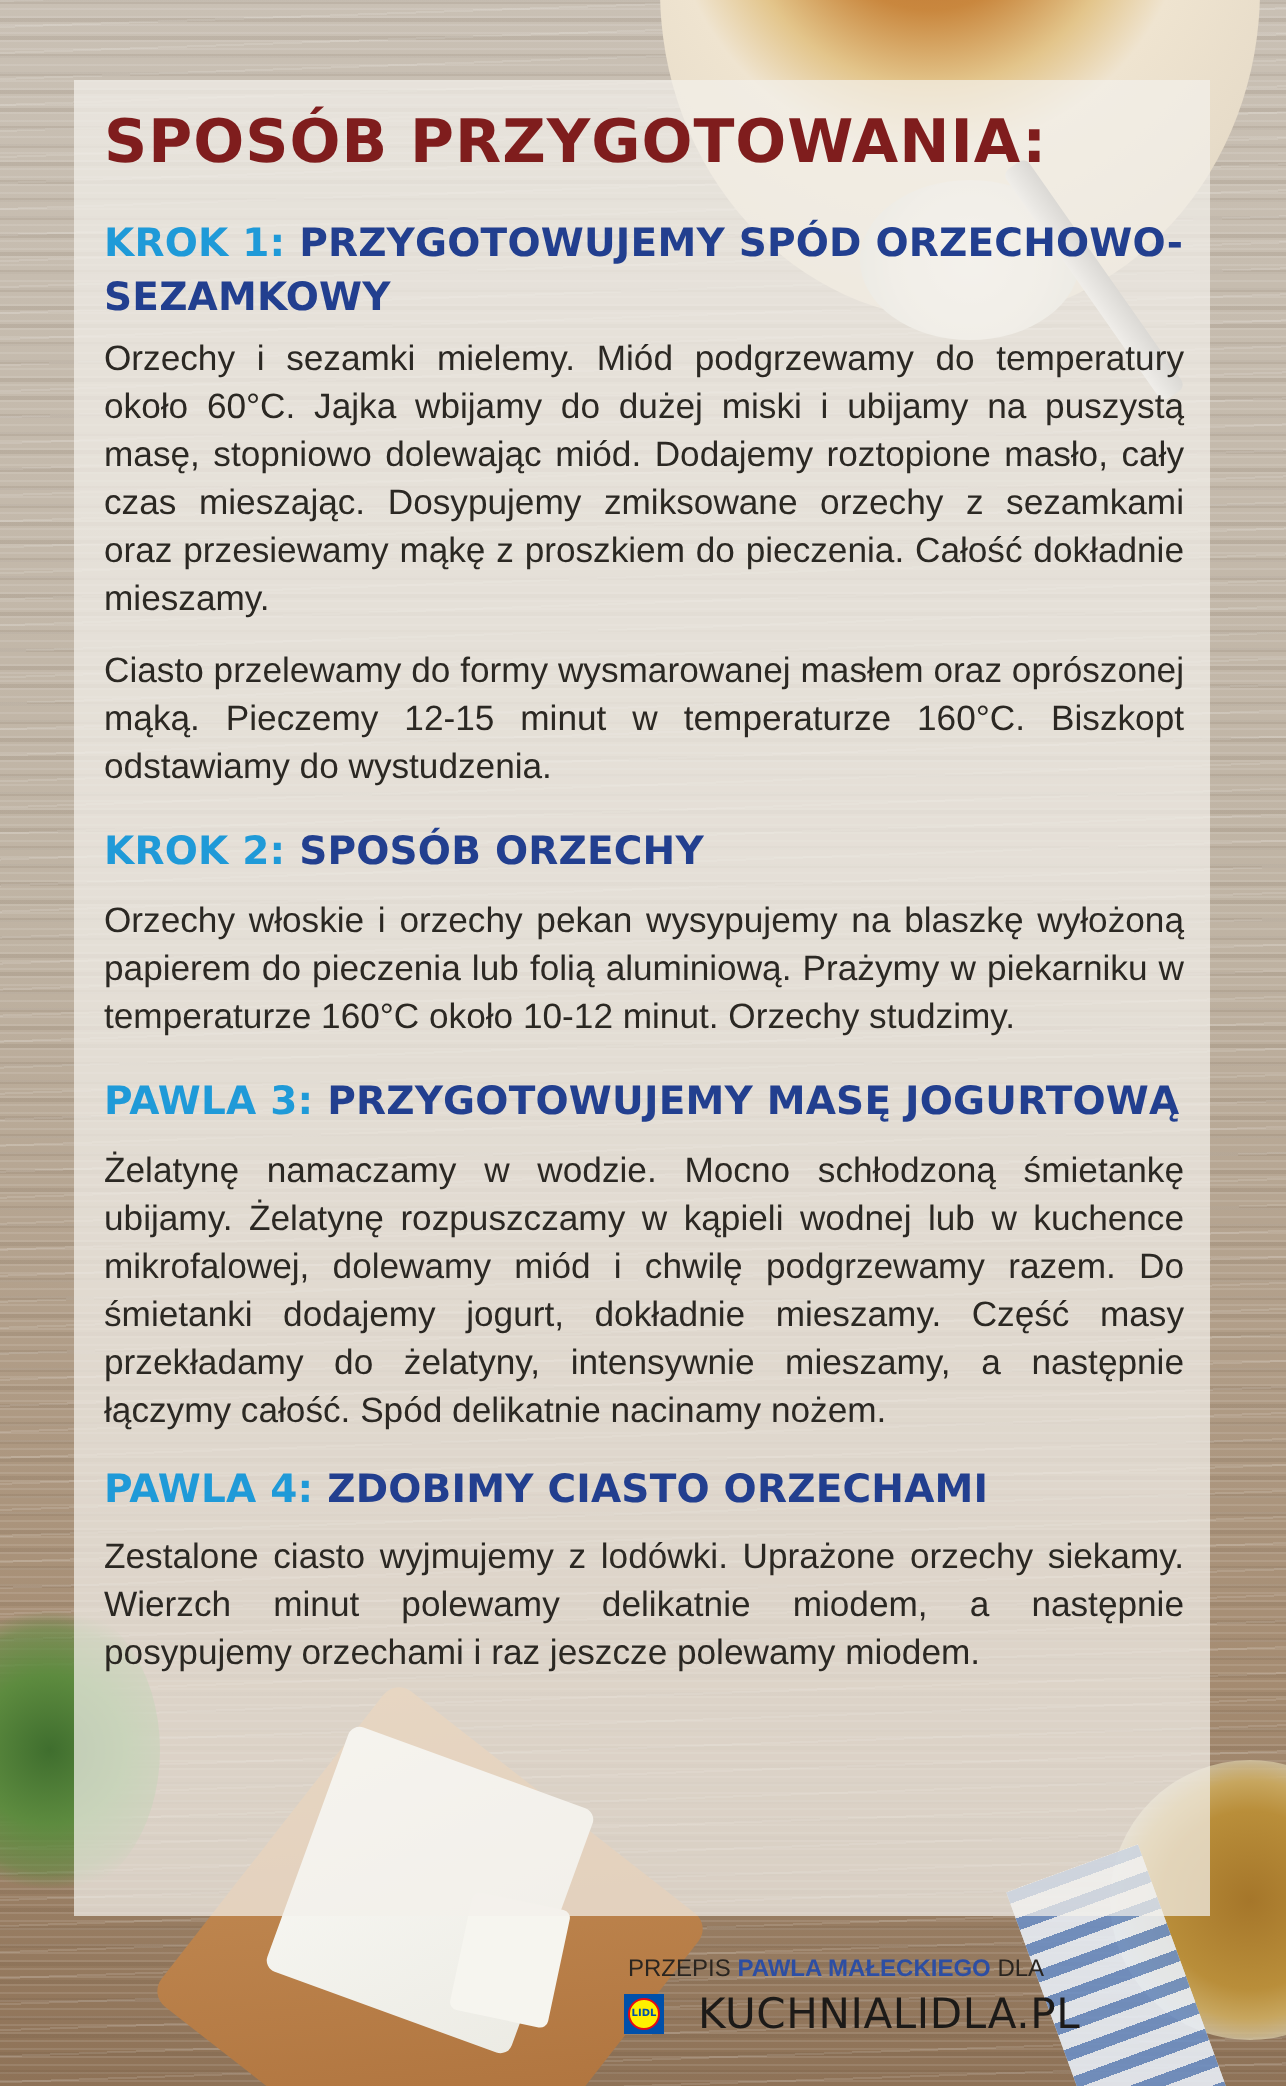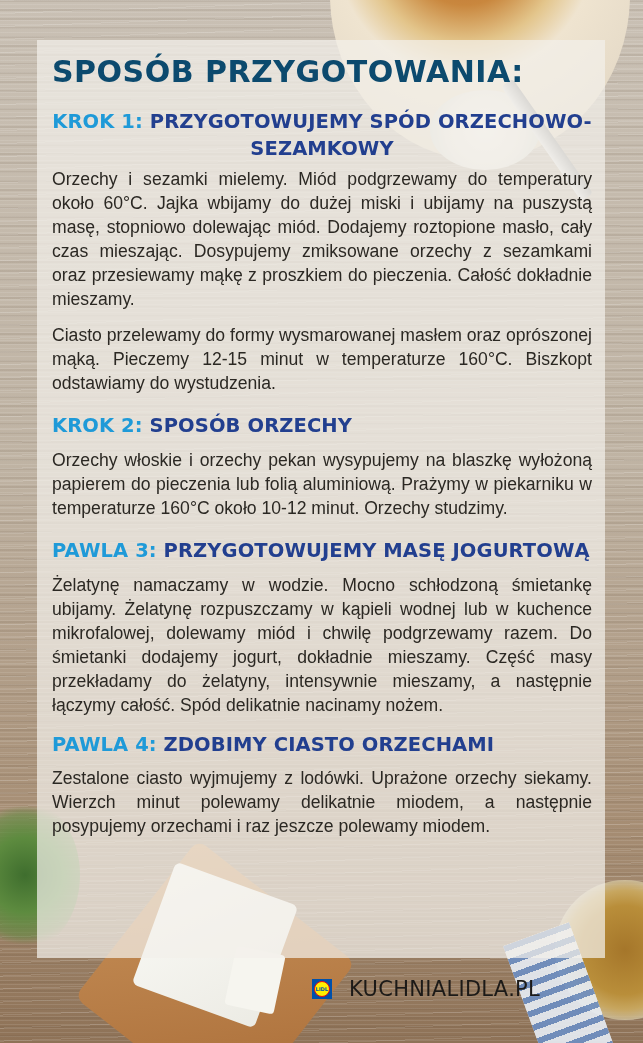--- a/index.html
+++ b/index.html
@@ -57,33 +57,33 @@
     }
 
     .panel {
       position: absolute; left: 37px; top: 40px; width: 568px; height: 918px;
       background: rgba(243, 240, 234, 0.72);
     }
     .content { position: absolute; left: 52px; top: 52px; width: 540px; }
 
     .main-title {
       margin: 0; font-family: "DejaVu Sans", sans-serif; font-weight: bold;
-      font-size: 30px; letter-spacing: 0.5px; color: #0c4a6e; line-height: 40px;
+      font-size: 30px; letter-spacing: 0.5px; color: #7f1d1d; line-height: 40px;
       white-space: nowrap;
     }
     .step-header {
       margin: 0; font-family: "DejaVu Sans", sans-serif; font-weight: bold;
       font-size: 19.5px; line-height: 27px; color: #223f8f; letter-spacing: 0.1px;
     }
     .step-label { color: #1f9ad8; }
     .step-text {
       margin: 0; font-family: "Liberation Sans", sans-serif; font-size: 17.6px;
       line-height: 24px; color: #2b2823; text-align: justify;
     }
-    .h1 { margin-top: 16px; text-align: center; }
+    .h1 { margin-top: 16px; }
     .t1 { margin-top: 5px; }
     .t1b { margin-top: 12px; }
     .h2 { margin-top: 17px; }
     .t2 { margin-top: 9px; }
     .h3 { margin-top: 17px; }
     .t3 { margin-top: 9px; }
     .h4 { margin-top: 14px; }
     .t4 { margin-top: 8px; }
 
     .footer { position: absolute; left: 312px; top: 975px; }
@@ -145,19 +145,24 @@
   <p class="step-text t3">Żelatynę namaczamy w wodzie. Mocno schłodzoną śmietankę ubijamy. Żelatynę rozpuszczamy w kąpieli wodnej lub w kuchence mikrofalowej, dolewamy miód i chwilę podgrzewamy razem. Do śmietanki dodajemy jogurt, dokładnie mieszamy. Część masy przekładamy do żelatyny, intensywnie mieszamy, a następnie łączymy całość. Spód delikatnie nacinamy nożem.</p>
 
   <h2 class="step-header h4">
     <span class="step-label">PAWLA 4:</span>
     <span>ZDOBIMY CIASTO ORZECHAMI</span>
   </h2>
   <p class="step-text t4">Zestalone ciasto wyjmujemy z lodówki. Uprażone orzechy siekamy. Wierzch minut polewamy delikatnie miodem, a następnie posypujemy orzechami i raz jeszcze polewamy miodem.</p>
 </div>
 
 <div class="footer">
+  <div class="credit">
+    <span>PRZEPIS</span>
+    <span class="author">PAWLA MAŁECKIEGO</span>
+    <span>DLA</span>
+  </div>
   <div class="site-row">
     <div class="lidl-logo">
       <div class="circle">LIDL</div>
     </div>
     <span class="site-name">KUCHNIALIDLA.PL</span>
   </div>
 </div>
 
 </body></html>

